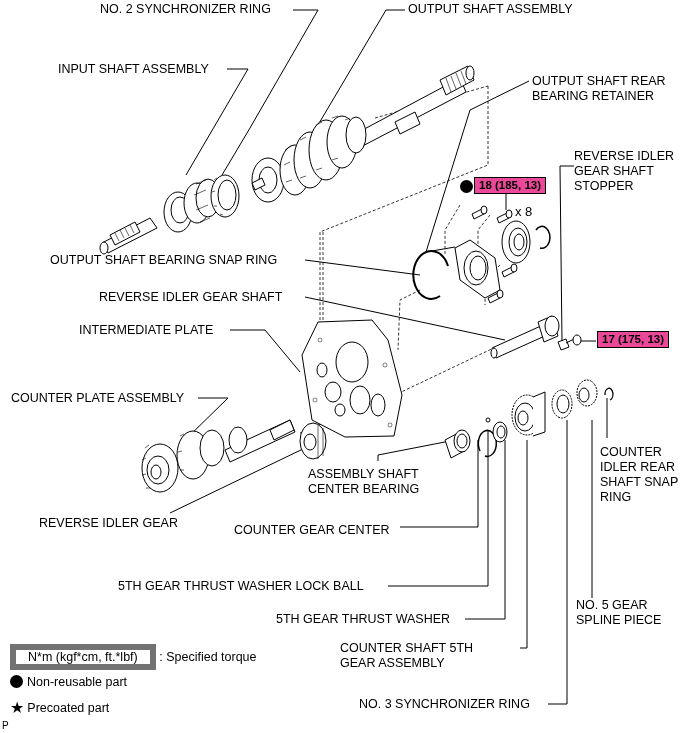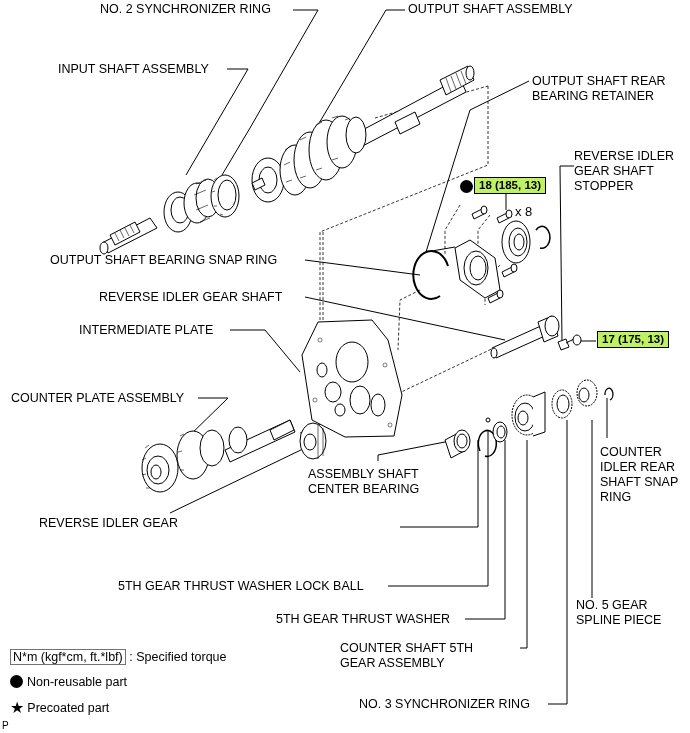--- a/index.html
+++ b/index.html
@@ -1,23 +1,23 @@
 <!DOCTYPE html>
 <html><head>
 <meta charset="utf-8">
 <style>
   html, body { margin: 0; padding: 0; background: #ffffff; }
   body { width: 690px; height: 733px; position: relative; overflow: hidden;
          font-family: "Liberation Sans", sans-serif; color: #000; }
   #art { position: absolute; left: 0; top: 0; }
   .lbl { position: absolute; font-size: 12.5px; line-height: 15px; white-space: nowrap; letter-spacing: 0; }
   .torque { position: absolute; font-size: 11.5px; font-weight: bold; border: 1px solid #000;
-            padding: 1px 4px; line-height: 13px; background: #bef264; white-space: nowrap; }
+            padding: 1px 4px; line-height: 13px; background: #ec4899; white-space: nowrap; }
   .legend-row { position: absolute; left: 10px; font-size: 12.5px; line-height: 15px; white-space: nowrap; }
-  .legend-box { border: 1px solid #737373; padding: 0 2px; }
+  .legend-box { border: 6px solid #737373; padding: 0 12px; }
   .dot { display: inline-block; width: 13px; height: 13px; border-radius: 50%; background: #000;
          vertical-align: -2px; margin-right: 4px; }
   .star { display: inline-block; font-size: 16px; vertical-align: -1px; margin-right: 3px; line-height: 15px; }
   .bigdot { position: absolute; width: 13px; height: 13px; border-radius: 50%; background: #000; }
   .pmark { position: absolute; left: 2px; top: 720px; font-size: 10px; }
 </style>
 </head>
 <body>
 
 <svg id="art" width="690" height="733" viewBox="0 0 690 733" fill="none" stroke="#000" stroke-width="1">
@@ -238,20 +238,21 @@
   <div>CENTER BEARING</div>
 </div>
 <div class="lbl" style="left:600px;top:445px">
   <div>COUNTER</div>
   <div>IDLER REAR</div>
   <div>SHAFT SNAP</div>
   <div>RING</div>
 </div>
 <div class="lbl" style="left:39px;top:516px">REVERSE IDLER GEAR</div>
 <div class="lbl" style="left:234px;top:523px">
+  <div>COUNTER GEAR CENTER</div>
 </div>
 
 <div class="lbl" style="left:118px;top:579px">5TH GEAR THRUST WASHER LOCK BALL</div>
 <div class="lbl" style="left:276px;top:612px">5TH GEAR THRUST WASHER</div>
 <div class="lbl" style="left:576px;top:598px">
   <div>NO. 5 GEAR</div>
   <div>SPLINE PIECE</div>
 </div>
 <div class="lbl" style="left:340px;top:641px">
   <div>COUNTER SHAFT 5TH</div>

